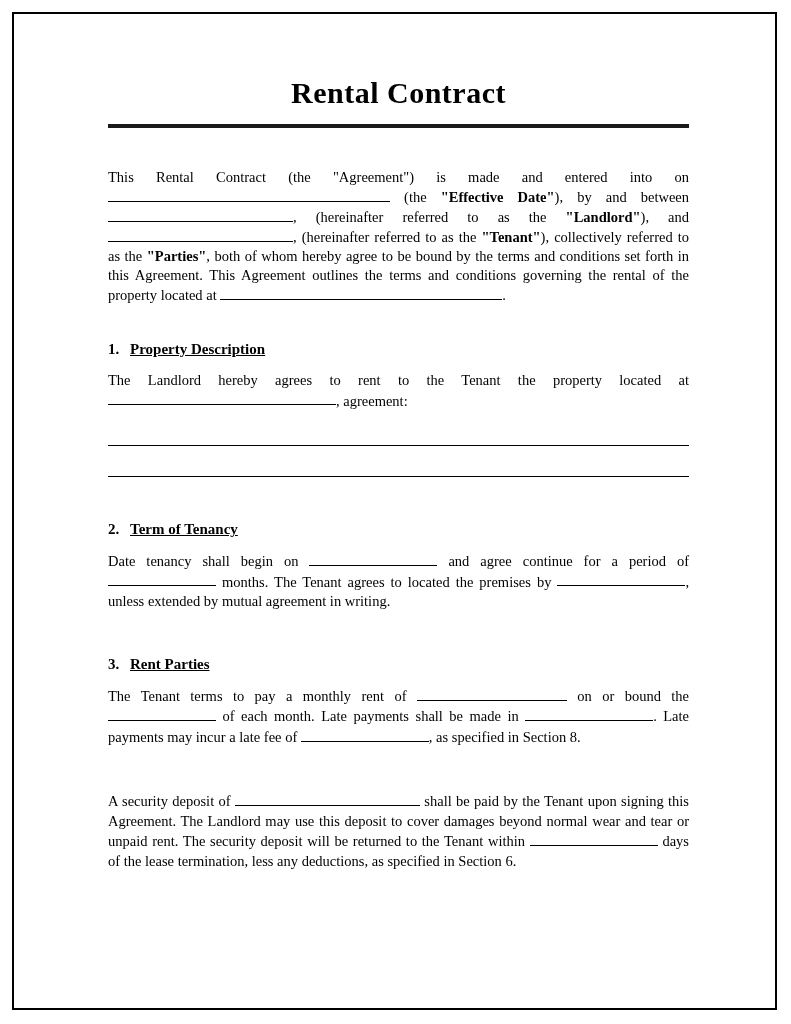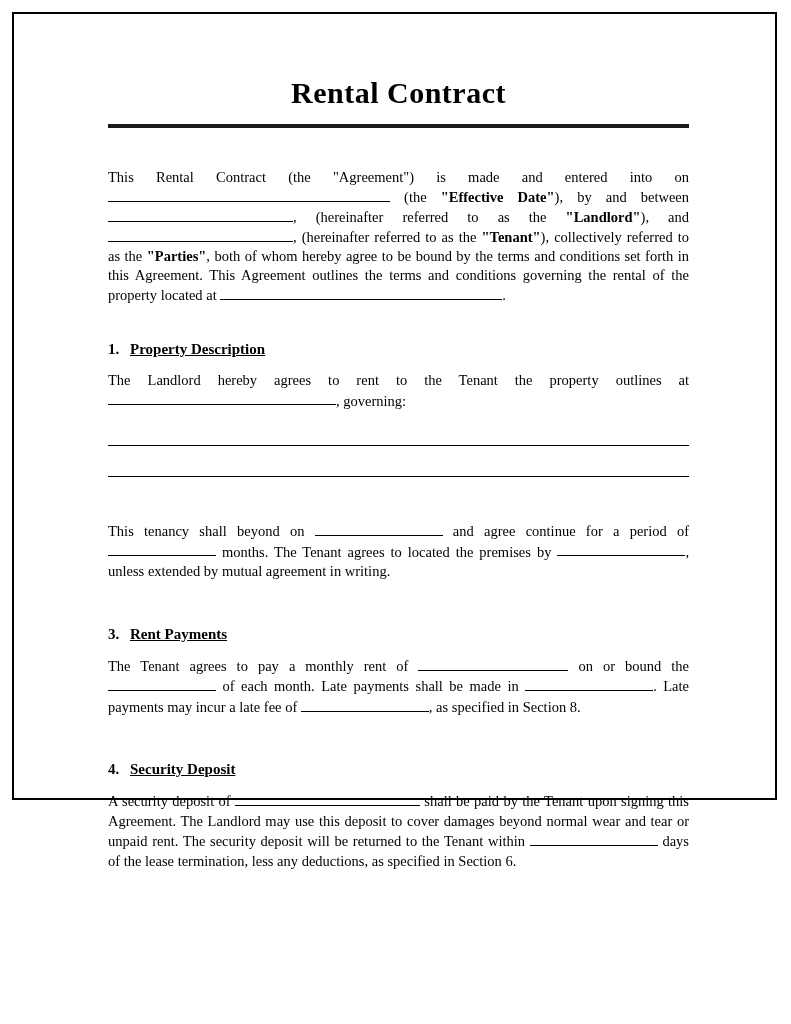--- a/index.html
+++ b/index.html
@@ -12,21 +12,21 @@
     height: 1024px;
     font-family: "Liberation Serif", serif;
     color: #000000;
     overflow: hidden;
   }
   .page-frame {
     position: absolute;
     left: 12px;
     top: 12px;
     width: 765px;
-    height: 788px;
+    height: 998px;
     border: 2px solid #000000;
     box-sizing: border-box;
     background: #ffffff;
   }
   .page-inner {
     position: absolute;
     left: 0;
     top: 0;
     right: 0;
     bottom: 0;
@@ -118,44 +118,44 @@
       <span>collectively referred to as the</span>
       <span class="blk">"Parties"</span><span>, both of whom hereby agree to be bound by the terms and conditions set forth in this Agreement. This Agreement outlines the terms and conditions governing the rental of the property located at</span>
       <span class="fill f-xxl"></span><span>.</span>
     </div>
 
     <div class="section-wrap">
       <h2 class="section">
         <span class="section-num">1.</span><span class="section-title">Property Description</span>
       </h2>
       <p class="body">
-        <span>The Landlord hereby agrees to rent to the Tenant the property outlines at </span><span class="fill f-long"></span><span>, governing:</span>
+        <span>The Landlord hereby agrees to rent to the Tenant the property located at </span><span class="fill f-long"></span><span>, agreement:</span>
       </p>
       <div class="rule-line first"></div>
       <div class="rule-line"></div>
     </div>
 
     <div class="section-wrap s2">
+      <h2 class="section">
+        <span class="section-num">2.</span><span class="section-title">Term of Tenancy</span>
+      </h2>
       <p class="body">
-        <span>This tenancy shall beyond on </span><span class="fill f-md"></span><span> and agree continue for a period of </span><span class="fill f-sm"></span><span> months. The Tenant agrees to located the premises by </span><span class="fill f-md"></span><span>, unless extended by mutual agreement in writing.</span>
+        <span>Date tenancy shall begin on </span><span class="fill f-md"></span><span> and agree continue for a period of </span><span class="fill f-sm"></span><span> months. The Tenant agrees to located the premises by </span><span class="fill f-md"></span><span>, unless extended by mutual agreement in writing.</span>
       </p>
     </div>
 
     <div class="section-wrap s2">
       <h2 class="section">
-        <span class="section-num">3.</span><span class="section-title">Rent Payments</span>
+        <span class="section-num">3.</span><span class="section-title">Rent Parties</span>
       </h2>
       <p class="body">
-        <span>The Tenant agrees to pay a monthly rent of </span><span class="fill f-lg"></span><span> on or bound the </span><span class="fill f-sm"></span><span> of each month. Late payments shall be made in </span><span class="fill f-md"></span><span>. Late payments may incur a late fee of </span><span class="fill f-md"></span><span>, as specified in Section 8.</span>
+        <span>The Tenant terms to pay a monthly rent of </span><span class="fill f-lg"></span><span> on or bound the </span><span class="fill f-sm"></span><span> of each month. Late payments shall be made in </span><span class="fill f-md"></span><span>. Late payments may incur a late fee of </span><span class="fill f-md"></span><span>, as specified in Section 8.</span>
       </p>
     </div>
 
     <div class="section-wrap s2">
-      <h2 class="section">
-        <span class="section-num">4.</span><span class="section-title">Security Deposit</span>
-      </h2>
       <p class="body">
         <span>A security deposit of </span><span class="fill f-xl"></span><span> shall be paid by the Tenant upon signing this Agreement. The Landlord may use this deposit to cover damages beyond normal wear and tear or unpaid rent. The security deposit will be returned to the Tenant within </span><span class="fill f-md"></span><span> days of the lease termination, less any deductions, as specified in Section 6.</span>
       </p>
     </div>
 
   </div>
 </div>
 
 </body></html>

